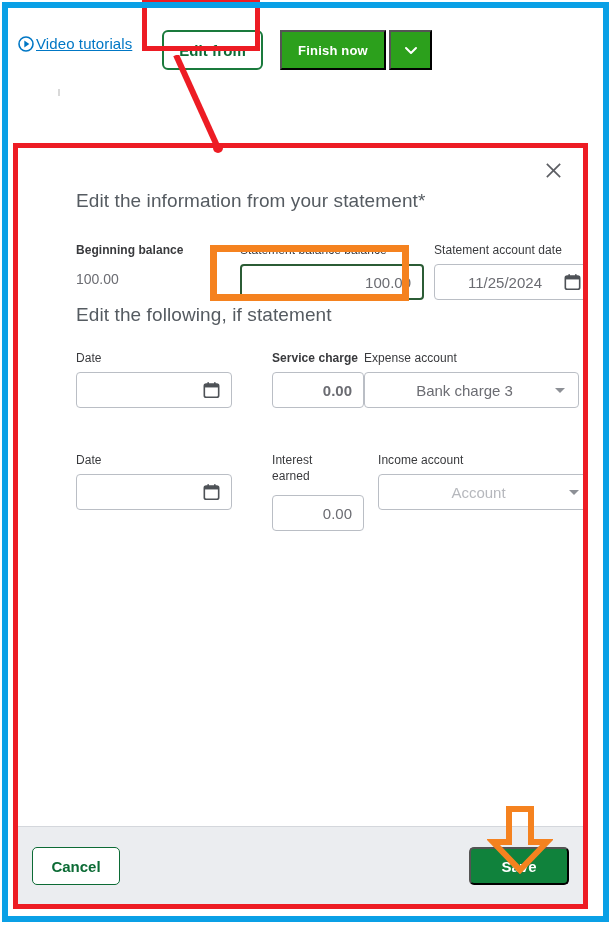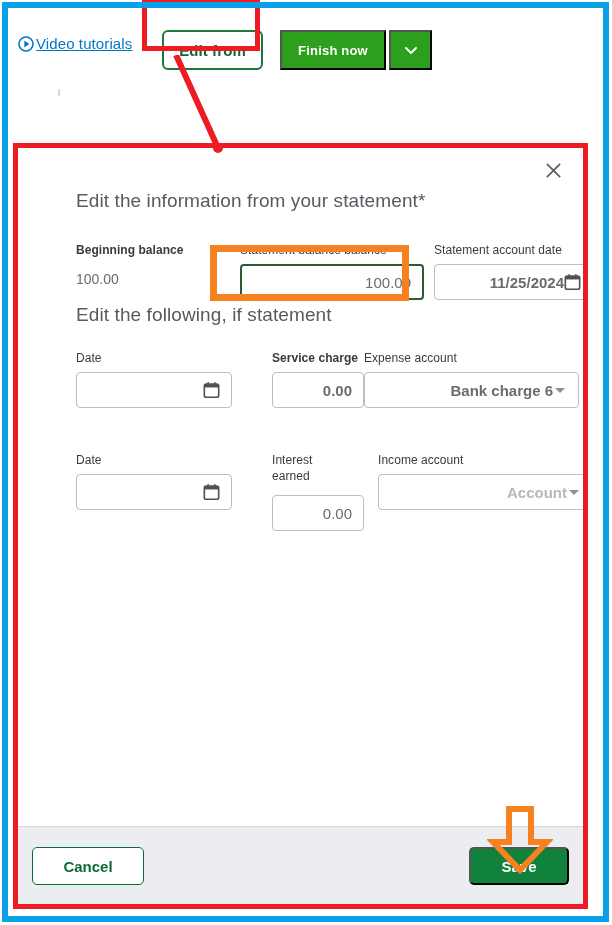--- a/index.html
+++ b/index.html
@@ -189,23 +189,22 @@
   .input-box.focused {
     border: 2px solid #2b5c35;
   }
   .input-box .val-right {
     width: 100%;
     text-align: right;
     color: #6b6c72;
   }
   .input-box .val-left {
     flex: 1 1 auto;
-    text-align: right;
+    text-align: center;
     color: #6b6c72;
-    font-weight: bold;
   }
   .input-box .val-left.placeholder { color: #b6b8bd; }
 
   .cal-icon { width: 17px; height: 18px; flex: 0 0 auto; display:block; }
   .sel-caret { width: 14px; height: 14px; flex: 0 0 auto; display:block; }
 
   
   .amt-hl {
     position: absolute;
     left: 168px; top: 97px;
@@ -224,21 +223,21 @@
   .dialog-footer {
     position: absolute;
     left: 0; right: 0; bottom: 0;
     height: 78px;
     background: #ebedf0;
     border-top: 1px solid #d4d7dc;
   }
   .cancel-btn {
     position: absolute;
     left: 14px; top: 20px;
-    width: 112px; height: 38px;
+    width: 88px; height: 38px;
     border: 1.5px solid #0c6b35;
     border-radius: 5px;
     background: #ffffff;
     color: #0c6b35;
     font-size: 15px;
     font-weight: bold;
     display: flex; align-items: center; justify-content: center;
   }
   .save-btn {
     position: absolute;
@@ -370,21 +369,21 @@
         <div class="fld" style="left:196px; top:0; width:92px;font-weight:bold;">
           <span class="fld-label">Service charge</span>
           <div class="input-box">
             <span class="val-right">0.00</span>
           </div>
         </div>
 
         <div class="fld" style="left:288px; top:0; width:215px;">
           <span class="fld-label">Expense account</span>
           <div class="input-box">
-            <span class="val-left">Bank charge 6</span>
+            <span class="val-left">Bank charge 3</span>
             <span>
               <svg class="sel-caret" viewBox="0 0 14 14">
                 <polygon points="2,5 12,5 7,10" fill="#8d9096"></polygon>
               </svg>
             </span>
           </div>
         </div>
       </div>
 
       <div class="interest-row">

